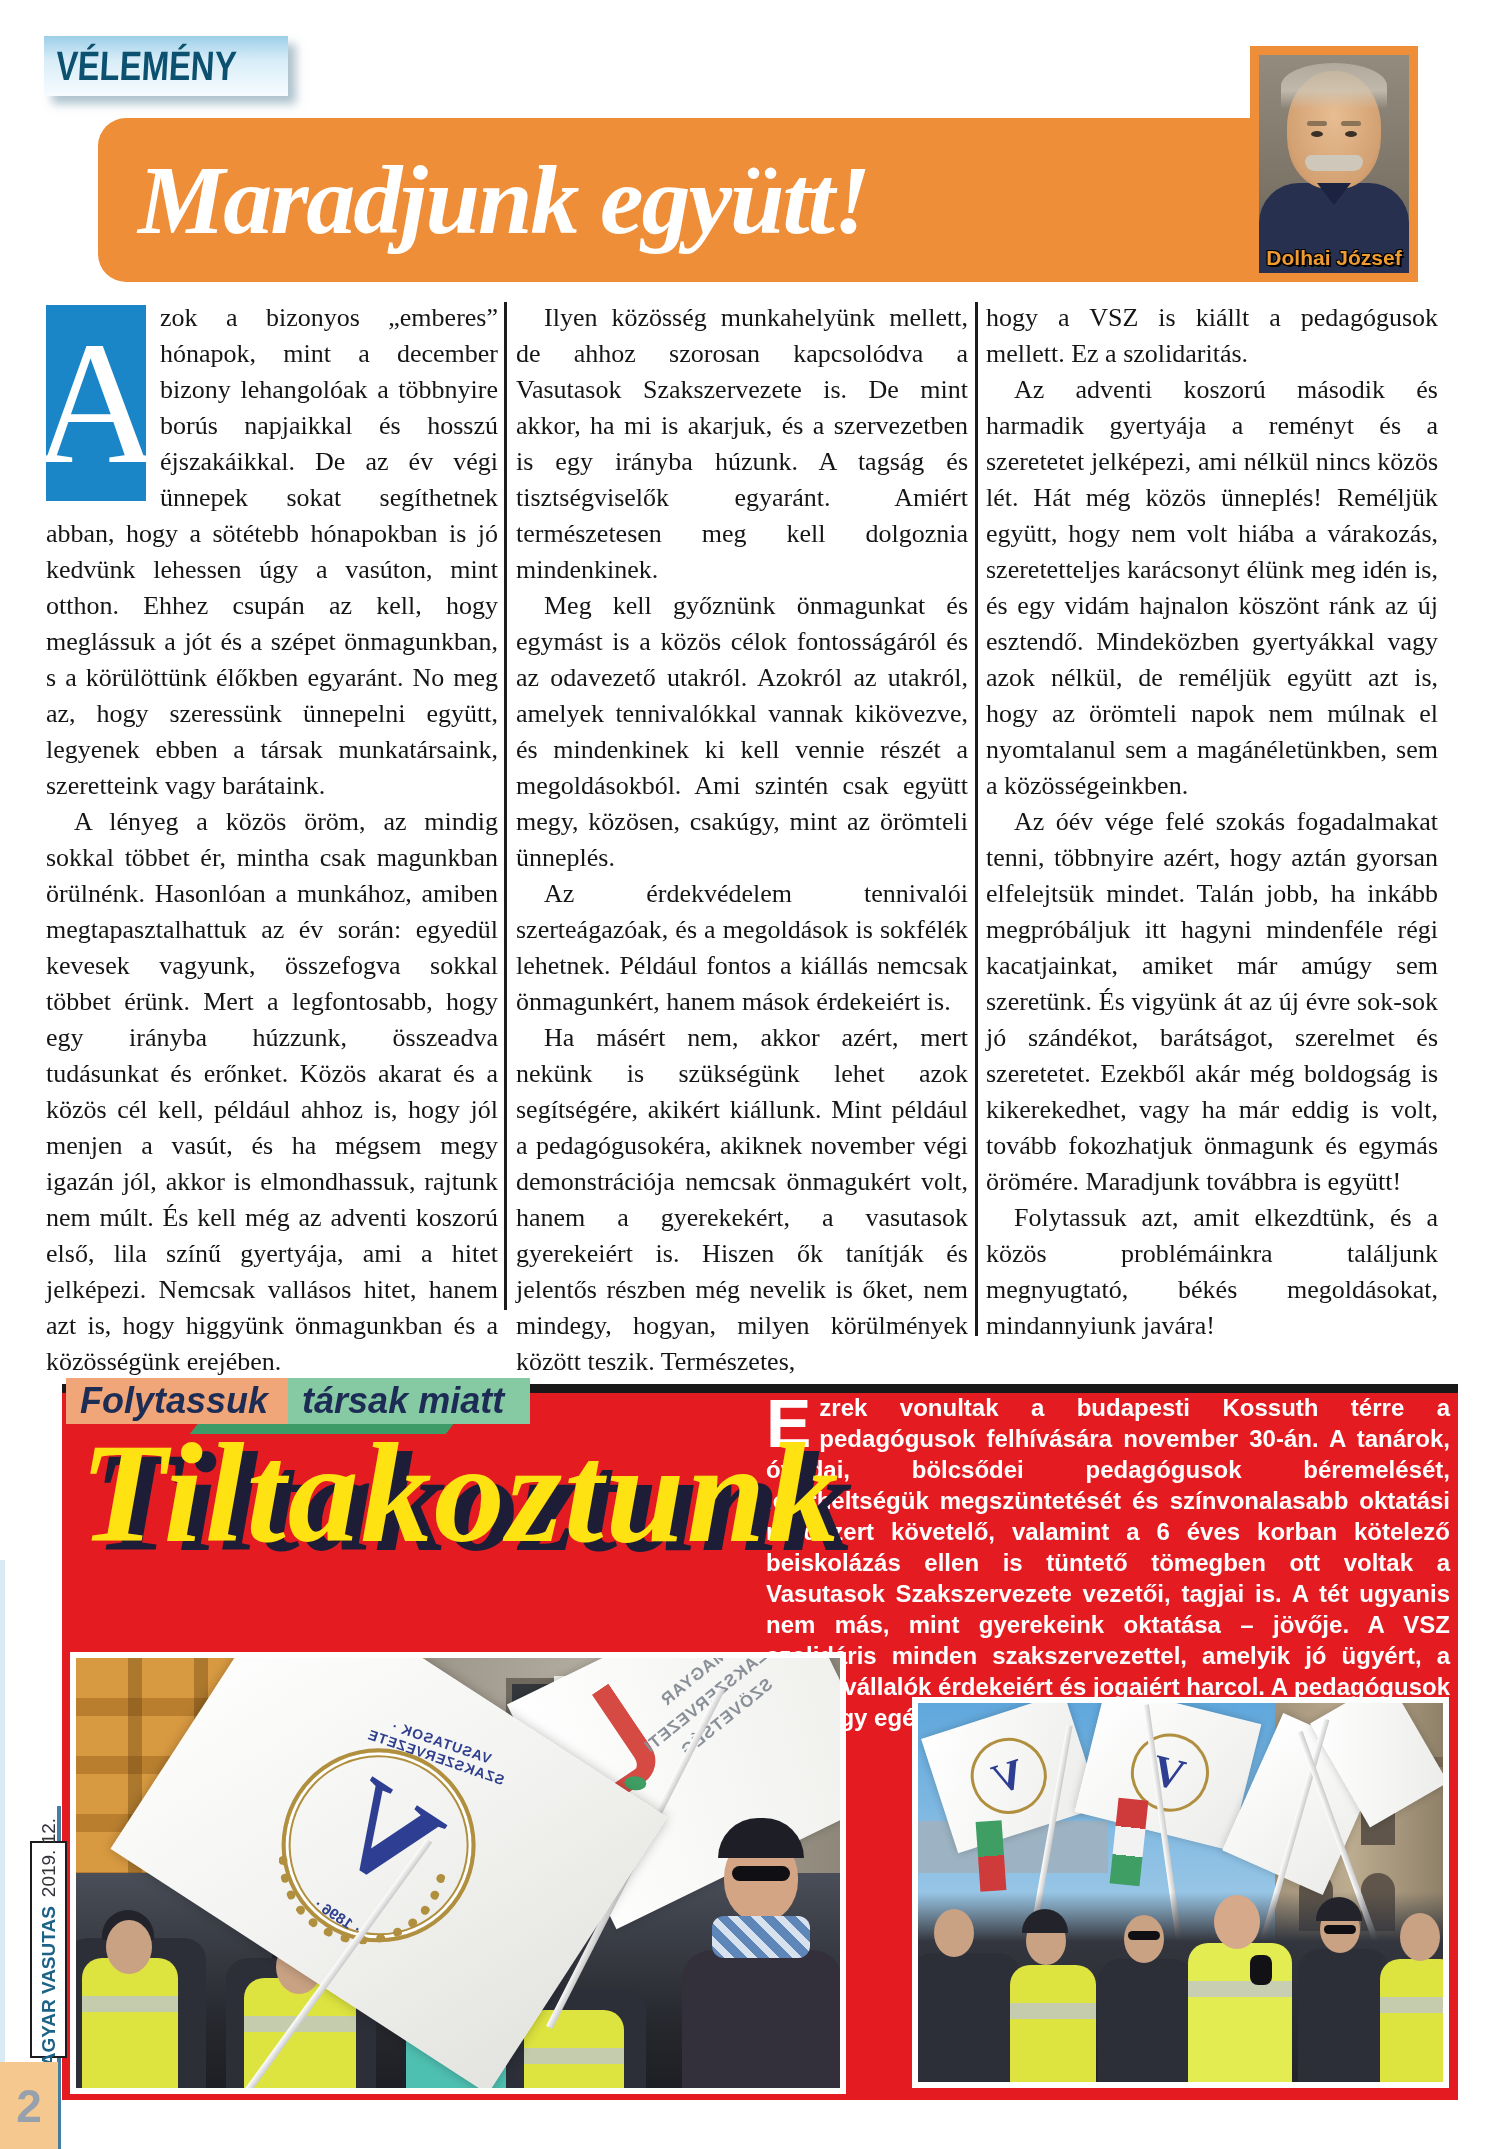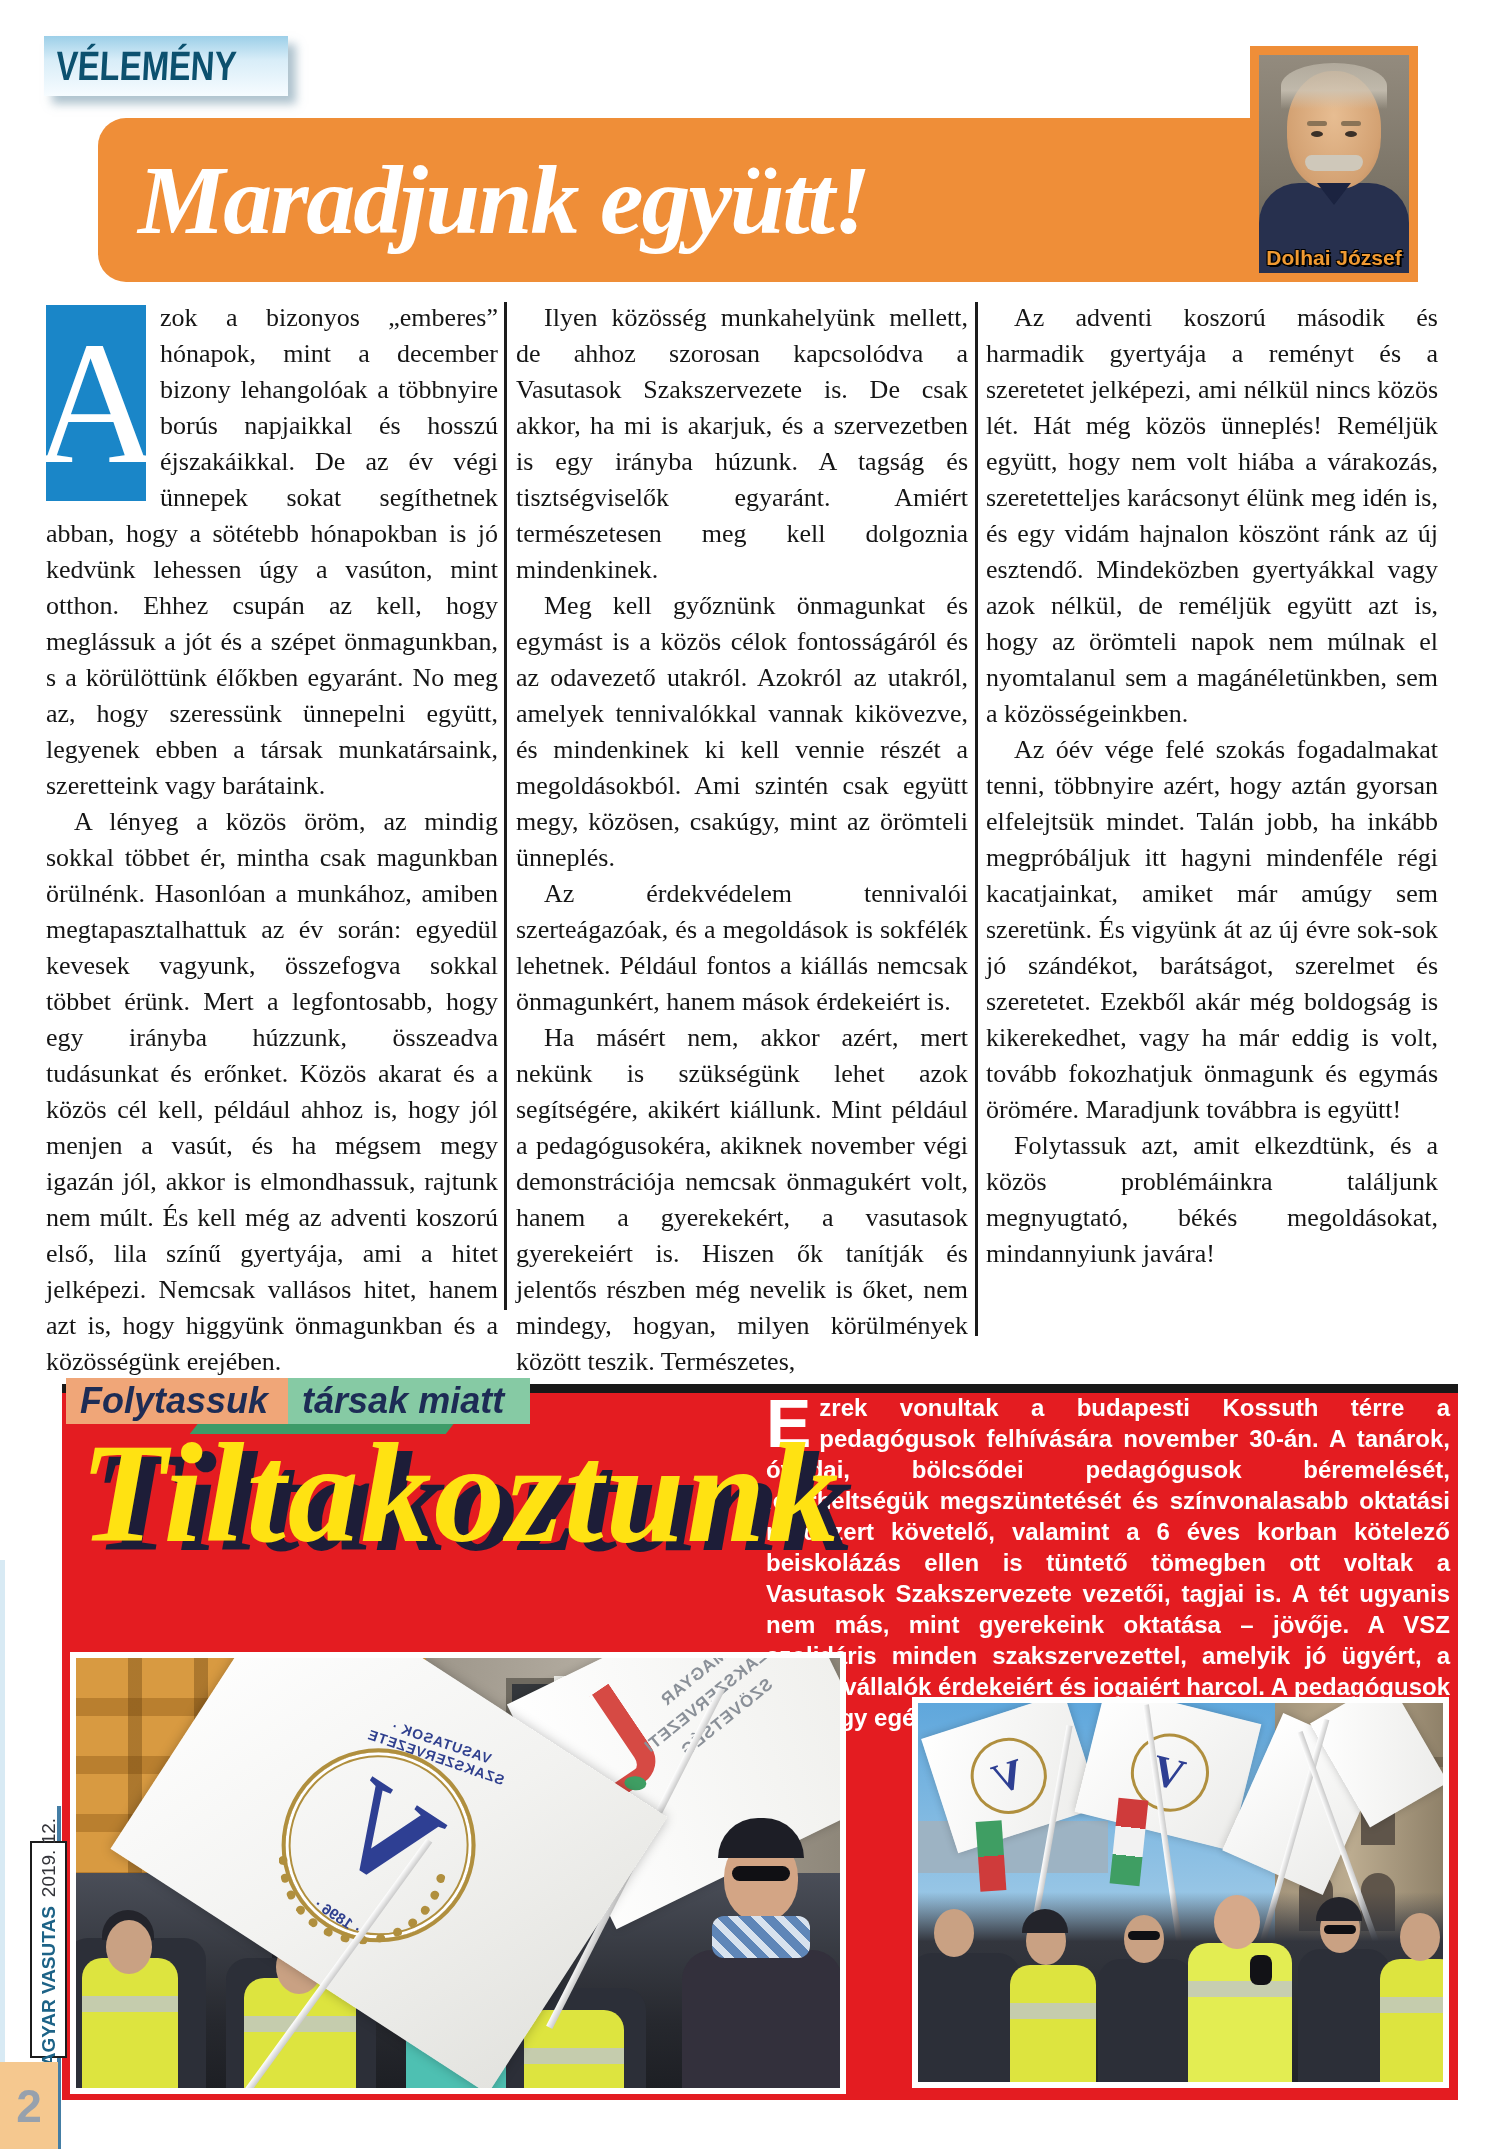--- a/index.html
+++ b/index.html
@@ -171,27 +171,28 @@
   </div>
 
   <div class="col col1">
     <p class="cont">
       <span class="dropA">A</span><span>zok a bizonyos „emberes” hónapok, mint a december bizony lehangolóak a többnyire borús napjaikkal és hosszú éjszakáikkal. De az év végi ünnepek sokat segíthetnek abban, hogy a sötétebb hónapokban is jó kedvünk lehessen úgy a vasúton, mint otthon. Ehhez csupán az kell, hogy meglássuk a jót és a szépet önmagunkban, s a körülöttünk élőkben egyaránt. No meg az, hogy szeressünk ünnepelni együtt, legyenek ebben a társak munkatársaink, szeretteink vagy barátaink.</span>
     </p>
     <p>A lényeg a közös öröm, az mindig sokkal többet ér, mintha csak magunkban örülnénk. Hasonlóan a munkához, amiben megtapasztalhattuk az év során: egyedül kevesek vagyunk, összefogva sokkal többet érünk. Mert a legfontosabb, hogy egy irányba húzzunk, összeadva tudásunkat és erőnket. Közös akarat és a közös cél kell, például ahhoz is, hogy jól menjen a vasút, és ha mégsem megy igazán jól, akkor is elmondhassuk, rajtunk nem múlt. És kell még az adventi koszorú első, lila színű gyertyája, ami a hitet jelképezi. Nemcsak vallásos hitet, hanem azt is, hogy higgyünk önmagunkban és a közösségünk erejében.</p>
   </div>
   <div class="divider d1"></div>
   <div class="col col2">
-    <p>Ilyen közösség munkahelyünk mellett, de ahhoz szorosan kapcsolódva a Vasutasok Szakszervezete is. De csak akkor, ha mi is akarjuk, és a szervezetben is egy irányba húzunk. A tagság és tisztségviselők egyaránt. Amiért természetesen meg kell dolgoznia mindenkinek.</p>
+    <p>Ilyen közösség munkahelyünk mellett, de ahhoz szorosan kapcsolódva a Vasutasok Szakszervezete is. De mint akkor, ha mi is akarjuk, és a szervezetben is egy irányba húzunk. A tagság és tisztségviselők egyaránt. Amiért természetesen meg kell dolgoznia mindenkinek.</p>
     <p>Meg kell győznünk önmagunkat és egymást is a közös célok fontosságáról és az odavezető utakról. Azokról az utakról, amelyek tennivalókkal vannak kikövezve, és mindenkinek ki kell vennie részét a megoldásokból. Ami szintén csak együtt megy, közösen, csakúgy, mint az örömteli ünneplés.</p>
     <p>Az érdekvédelem tennivalói szerteágazóak, és a megoldások is sokfélék lehetnek. Például fontos a kiállás nemcsak önmagunkért, hanem mások érdekeiért is.</p>
     <p>Ha másért nem, akkor azért, mert nekünk is szükségünk lehet azok segítségére, akikért kiállunk. Mint például a pedagógusokéra, akiknek november végi demonstrációja nemcsak önmagukért volt, hanem a gyerekekért, a vasutasok gyerekeiért is. Hiszen ők tanítják és jelentős részben még nevelik is őket, nem mindegy, hogyan, milyen körülmények között teszik. Természetes,</p>
   </div>
   <div class="divider d2"></div>
   <div class="col col3">
+    <p class="cont">hogy a VSZ is kiállt a pedagógusok mellett. Ez a szolidaritás.</p>
     <p>Az adventi koszorú második és harmadik gyertyája a reményt és a szeretetet jelképezi, ami nélkül nincs közös lét. Hát még közös ünneplés! Reméljük együtt, hogy nem volt hiába a várakozás, szeretetteljes karácsonyt élünk meg idén is, és egy vidám hajnalon köszönt ránk az új esztendő. Mindeközben gyertyákkal vagy azok nélkül, de reméljük együtt azt is, hogy az örömteli napok nem múlnak el nyomtalanul sem a magánéletünkben, sem a közösségeinkben.</p>
     <p>Az óév vége felé szokás fogadalmakat tenni, többnyire azért, hogy aztán gyorsan elfelejtsük mindet. Talán jobb, ha inkább megpróbáljuk itt hagyni mindenféle régi kacatjainkat, amiket már amúgy sem szeretünk. És vigyünk át az új évre sok-sok jó szándékot, barátságot, szerelmet és szeretetet. Ezekből akár még boldogság is kikerekedhet, vagy ha már eddig is volt, tovább fokozhatjuk önmagunk és egymás örömére. Maradjunk továbbra is együtt!</p>
     <p>Folytassuk azt, amit elkezdtünk, és a közös problémáinkra találjunk megnyugtató, békés megoldásokat, mindannyiunk javára!</p>
   </div>
 
   <div class="red-box"></div>
   <div class="label-strip"></div>
   <div class="labels">
     <div class="label1">Folytassuk</div>
     <div class="label2">társak miatt</div>

